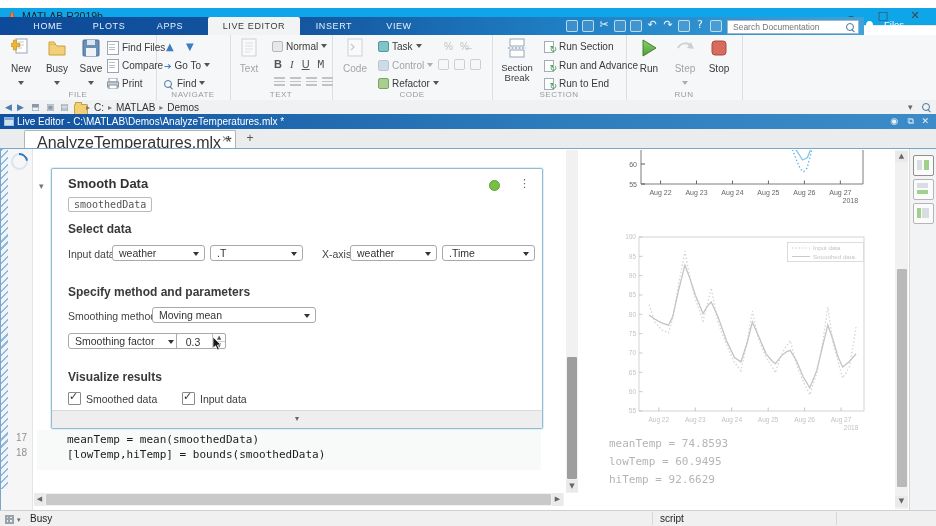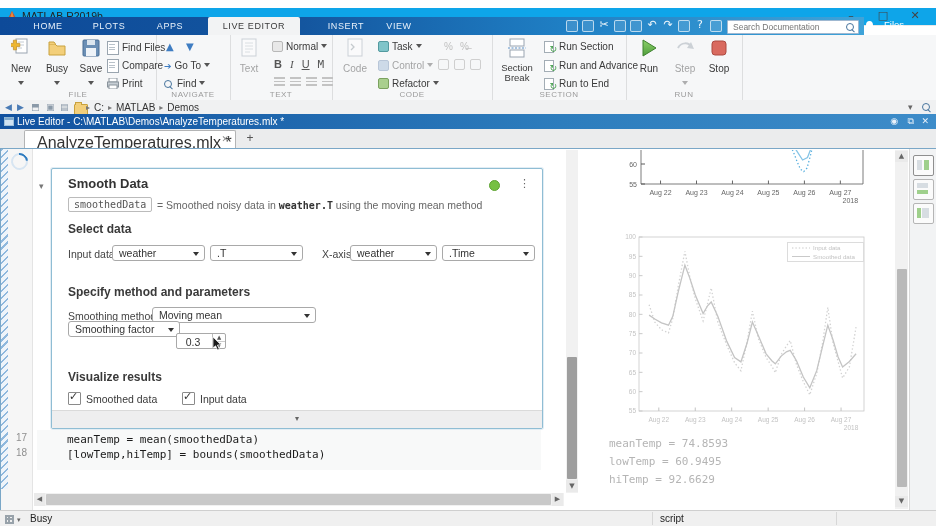--- a/index.html
+++ b/index.html
@@ -153,21 +153,21 @@
   <span class="winbtn" style="left:836px">–</span>
   <span class="winbtn" style="left:868px">□</span>
   <span class="winbtn" style="left:900px">✕</span>
 </div>
 
 <div class="abs" id="tabstrip">
   <span class="rtab" style="left:18px;width:60px">HOME</span>
   <span class="rtab" style="left:78px;width:62px">PLOTS</span>
   <span class="rtab" style="left:140px;width:60px">APPS</span>
   <span class="rtab active" style="left:208px;width:92px">LIVE EDITOR</span>
-  <span class="rtab" style="left:312px;width:68px">INSERT</span>
+  <span class="rtab" style="left:300px;width:68px">INSERT</span>
   <span class="rtab" style="left:368px;width:62px">VIEW</span>
 
   <span class="qat" style="left:566px"></span>
   <span class="qat" style="left:582px"></span>
   <span class="qat glyphonly" style="left:598px">✂</span>
   <span class="qat" style="left:614px"></span>
   <span class="qat" style="left:630px"></span>
   <span class="qat glyphonly" style="left:646px">↶</span>
   <span class="qat glyphonly" style="left:662px">↷</span>
   <span class="qat" style="left:678px"></span>
@@ -424,39 +424,33 @@
   </div>
 
   <span class="collapse-car" style="left:38px;top:32px">▾</span>
 
   <div id="panel">
     <h1>Smooth Data</h1>
     <span id="statusdot"></span>
     <span id="taskmenu">⋮</span>
 
     <span class="outvar mono">smoothedData</span>
-    <span class="desc">
-      <span>=</span>
-      <span>Smoothed noisy data in</span>
-      <b>weather.T</b>
-      <span>using the moving mean method</span>
-    </span>
 
     <div class="phead" style="top:53px">Select data</div>
     <span class="plabel" style="left:16px;top:79px">Input data</span>
     <div class="sel" style="left:60px;top:76px;width:93px"><span>weather</span></div>
     <div class="sel" style="left:158px;top:76px;width:93px"><span>.T</span></div>
     <span class="plabel" style="left:270px;top:79px">X-axis</span>
     <div class="sel" style="left:298px;top:76px;width:87px"><span>weather</span></div>
     <div class="sel" style="left:390px;top:76px;width:93px"><span>.Time</span></div>
 
     <div class="phead" style="top:116px">Specify method and parameters</div>
     <span class="plabel" style="left:16px;top:141px">Smoothing method</span>
     <div class="sel" style="left:100px;top:138px;width:164px"><span>Moving mean</span></div>
-    <div class="sel" style="left:16px;top:152px;width:112px"><span>Smoothing factor</span></div>
+    <div class="sel" style="left:16px;top:164px;width:112px"><span>Smoothing factor</span></div>
     <div class="spinbox" style="left:124px;top:164px">
       <span class="v">0.3</span>
       <span class="btns">
         <div>▲</div>
         <div>▼</div>
       </span>
     </div>
     <svg class="abs" style="left:160px;top:168px" width="10" height="14">
       <path d="M1 0 L1 11 L3.6 8.8 L5.5 13 L7.3 12.2 L5.4 8.1 L8.8 7.7 Z" fill="#1a1a1a" stroke="#fff" stroke-width="0.7"></path>
     </svg>

